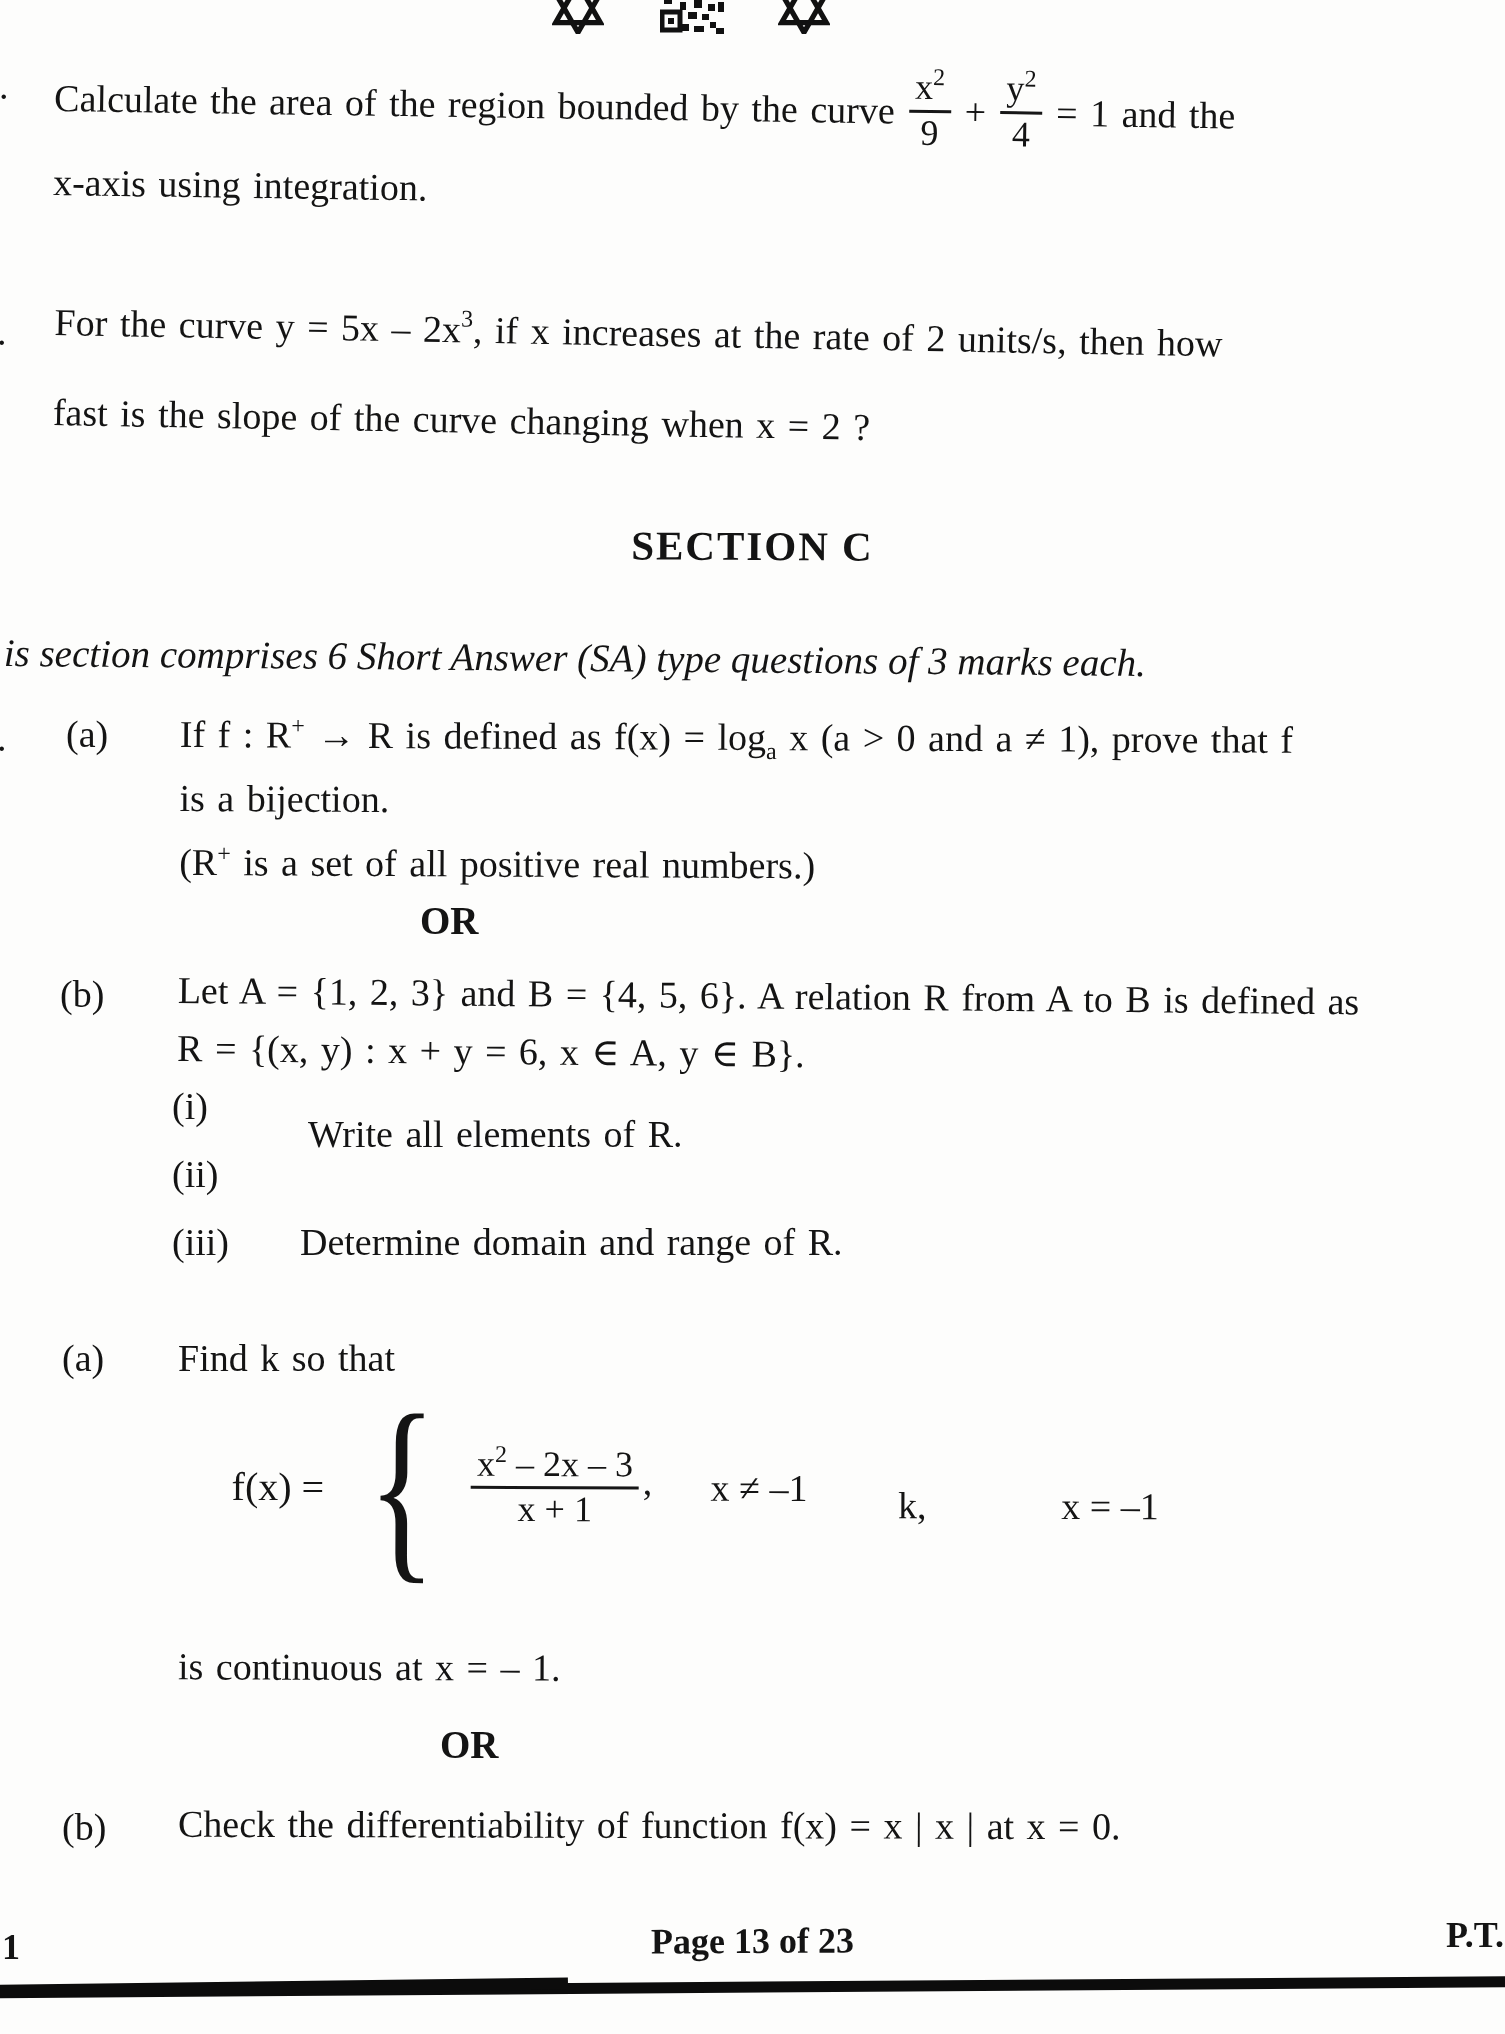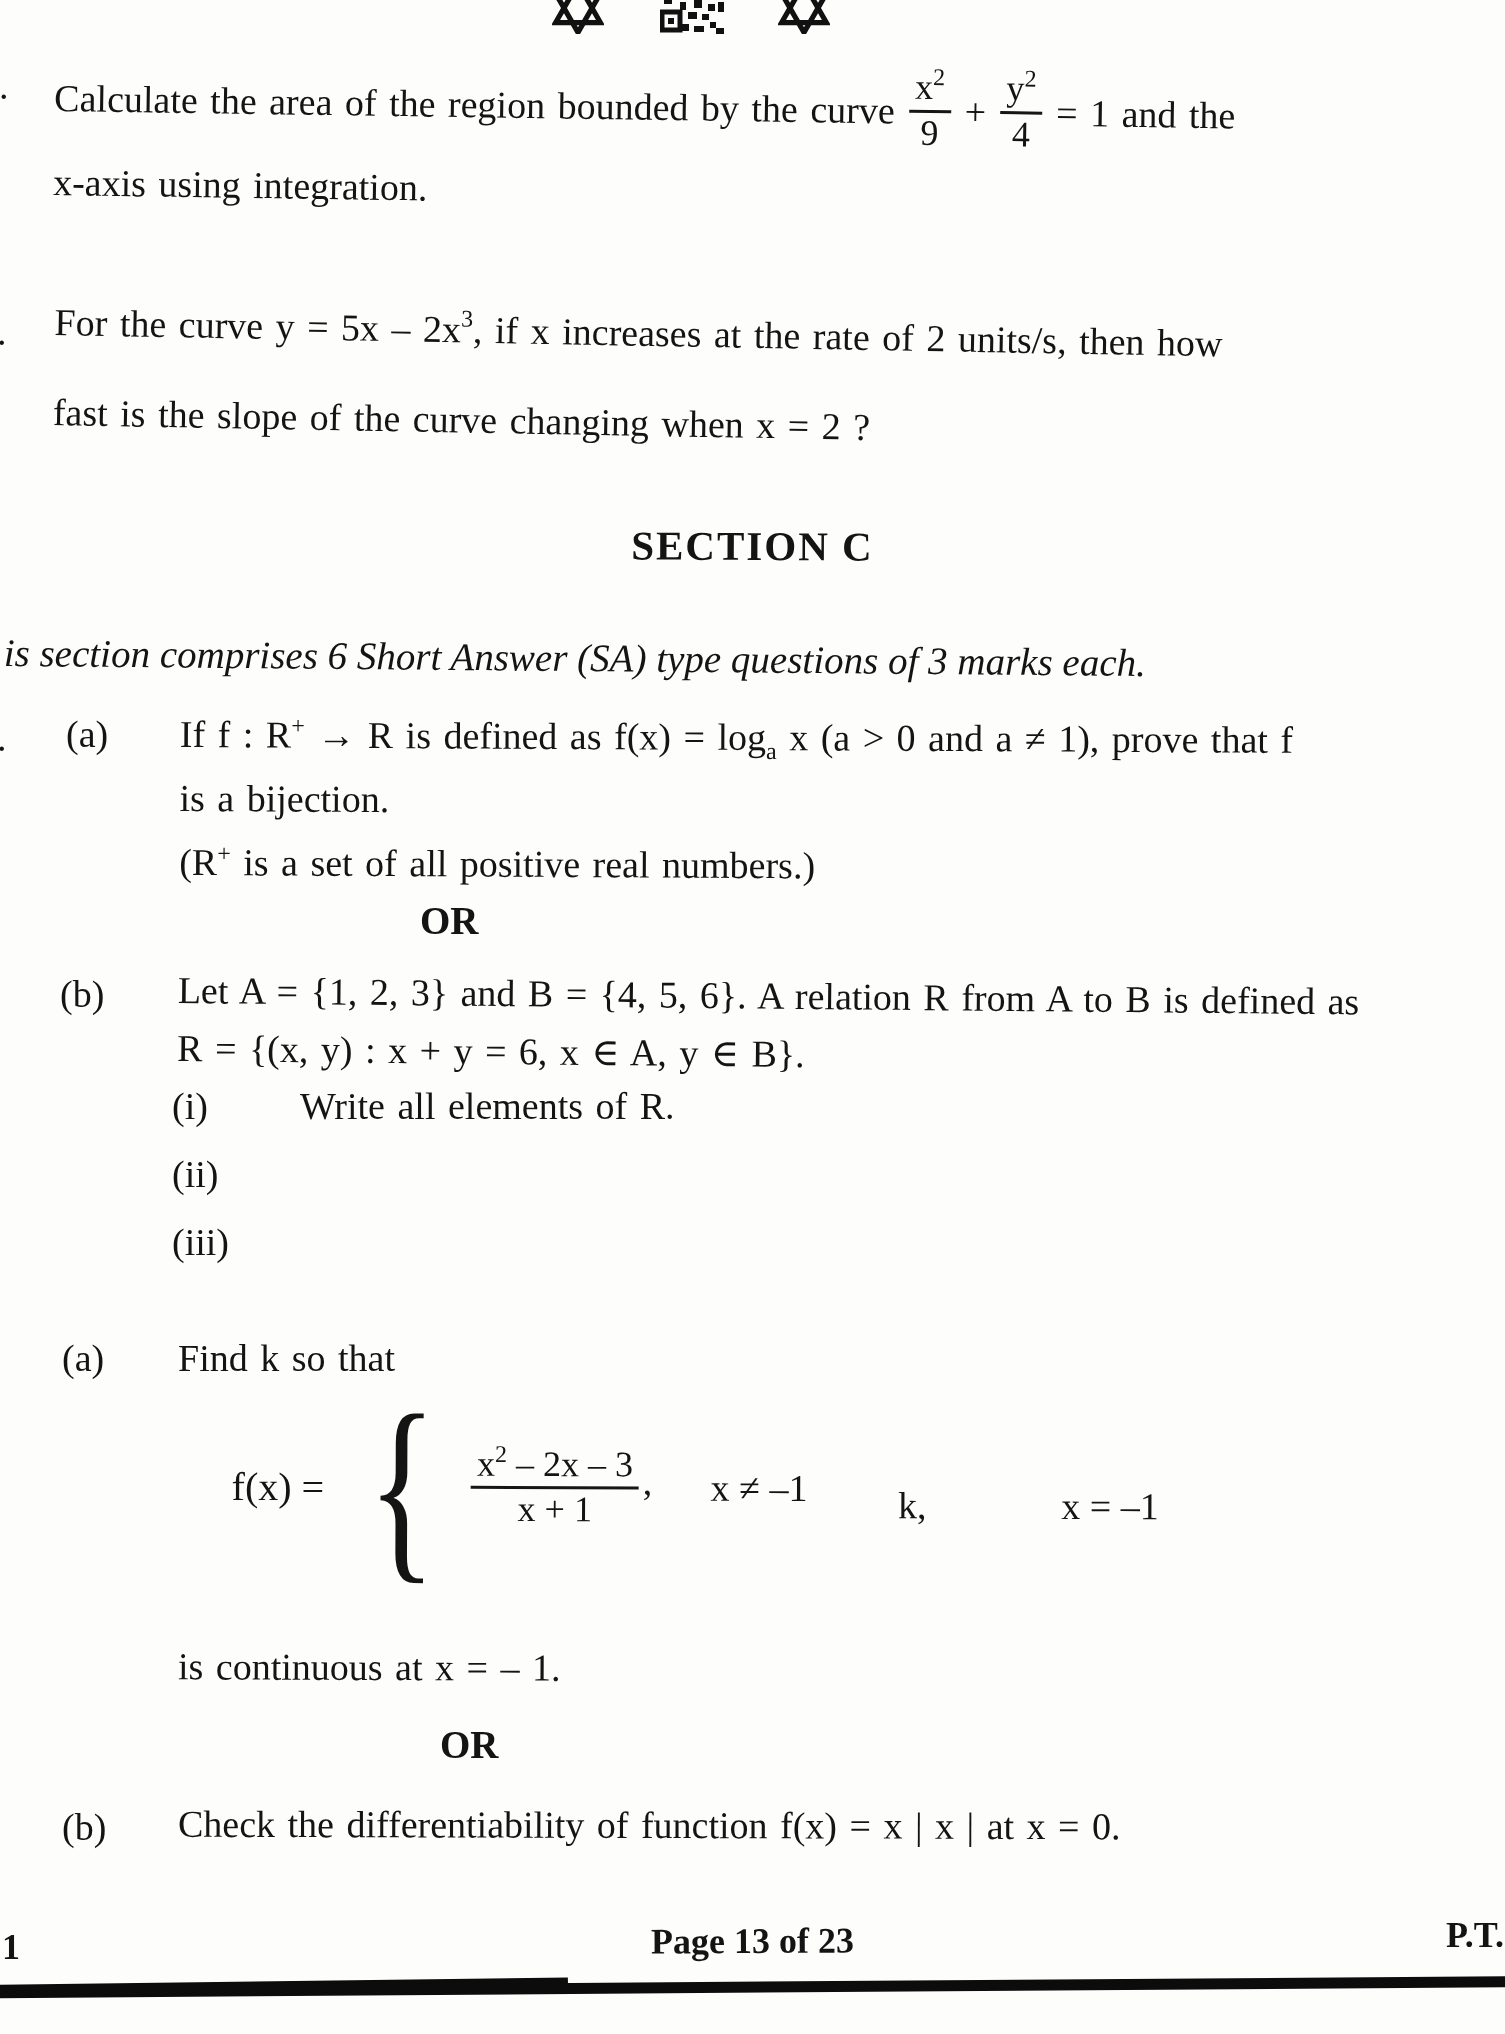--- a/index.html
+++ b/index.html
@@ -160,23 +160,24 @@
   </div>
 
   <div class="abs bold" id="or1">OR</div>
 
   <span class="marker" style="top:972px; left:60px;">(b)</span>
   <div class="abs bt qblock" id="q26b-body">
     <div class="ln">Let A = {1, 2, 3} and B = {4, 5, 6}. A relation R from A to B is defined as</div>
     <div class="ln">R = {(x, y) : x + y = 6, x ∈ A, y ∈ B}.</div>
   </div>
   <span class="subitem-label" style="top:1084px;">(i)</span>
-  <span class="subitem-text" style="top:1084px;">Write all elements of R.</span>
+  <span class="subitem-text" style="top:1112px;margin-left:8px;">Write all elements of R.</span>
   <span class="subitem-label" style="top:1152px;">(ii)</span>
   <span class="subitem-label" style="top:1220px;">(iii)</span>
+  <span class="subitem-text" style="top:1220px;">Determine domain and range of R.</span>
 
   <span class="marker" style="top:1336px; left:62px;">(a)</span>
   <div class="abs bt" id="q27a-lead-body">Find k so that</div>
 
   <div class="abs" id="fx-block">
     <span class="fx-label">f(x) =</span>
     <span class="big-brace">{</span>
     <div class="cases">
       <div class="case-row">
         <span class="c1">

